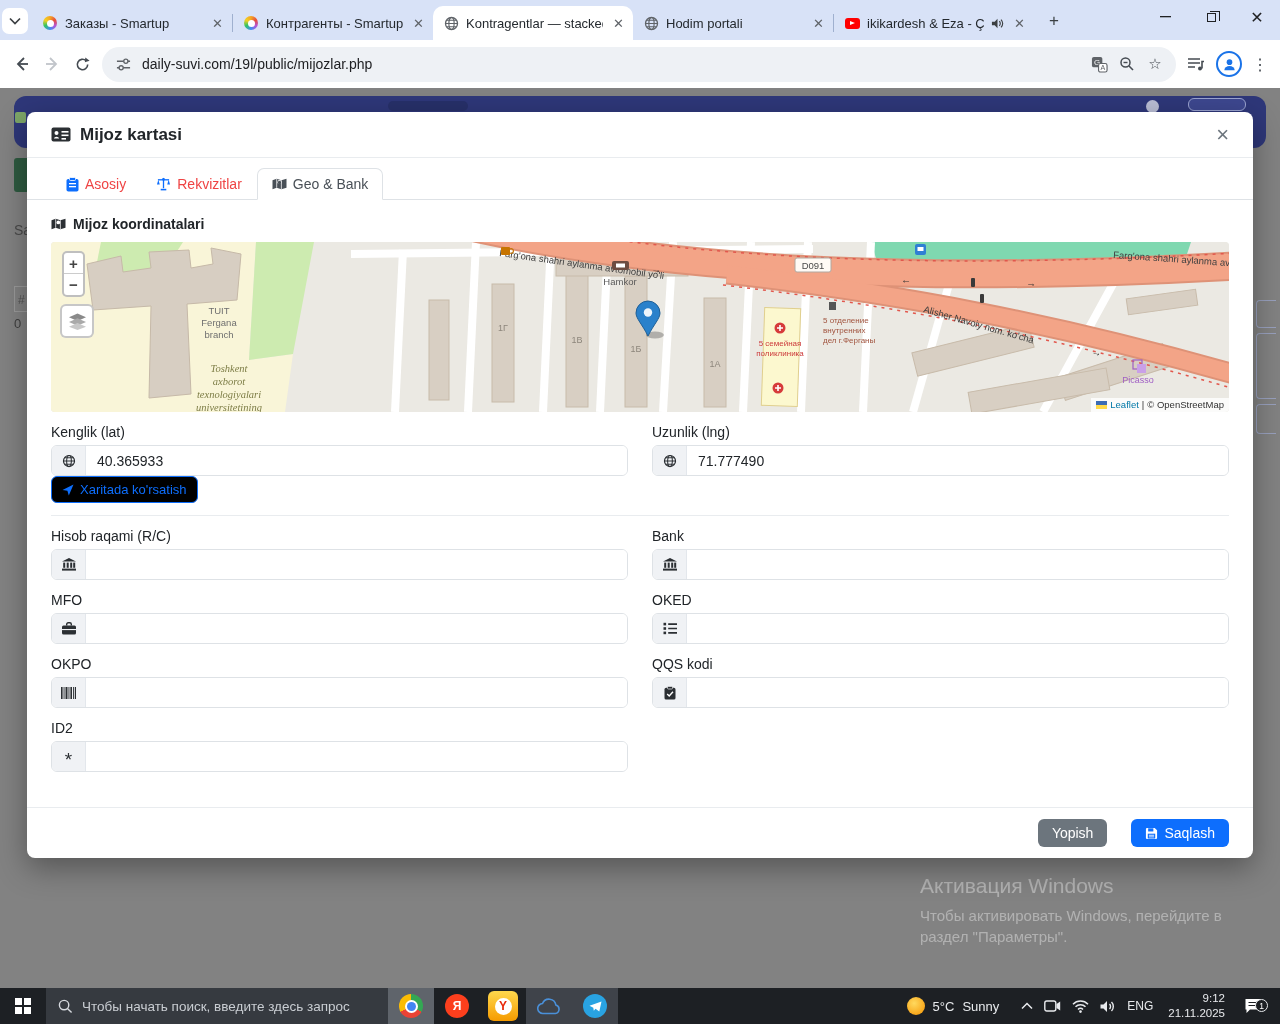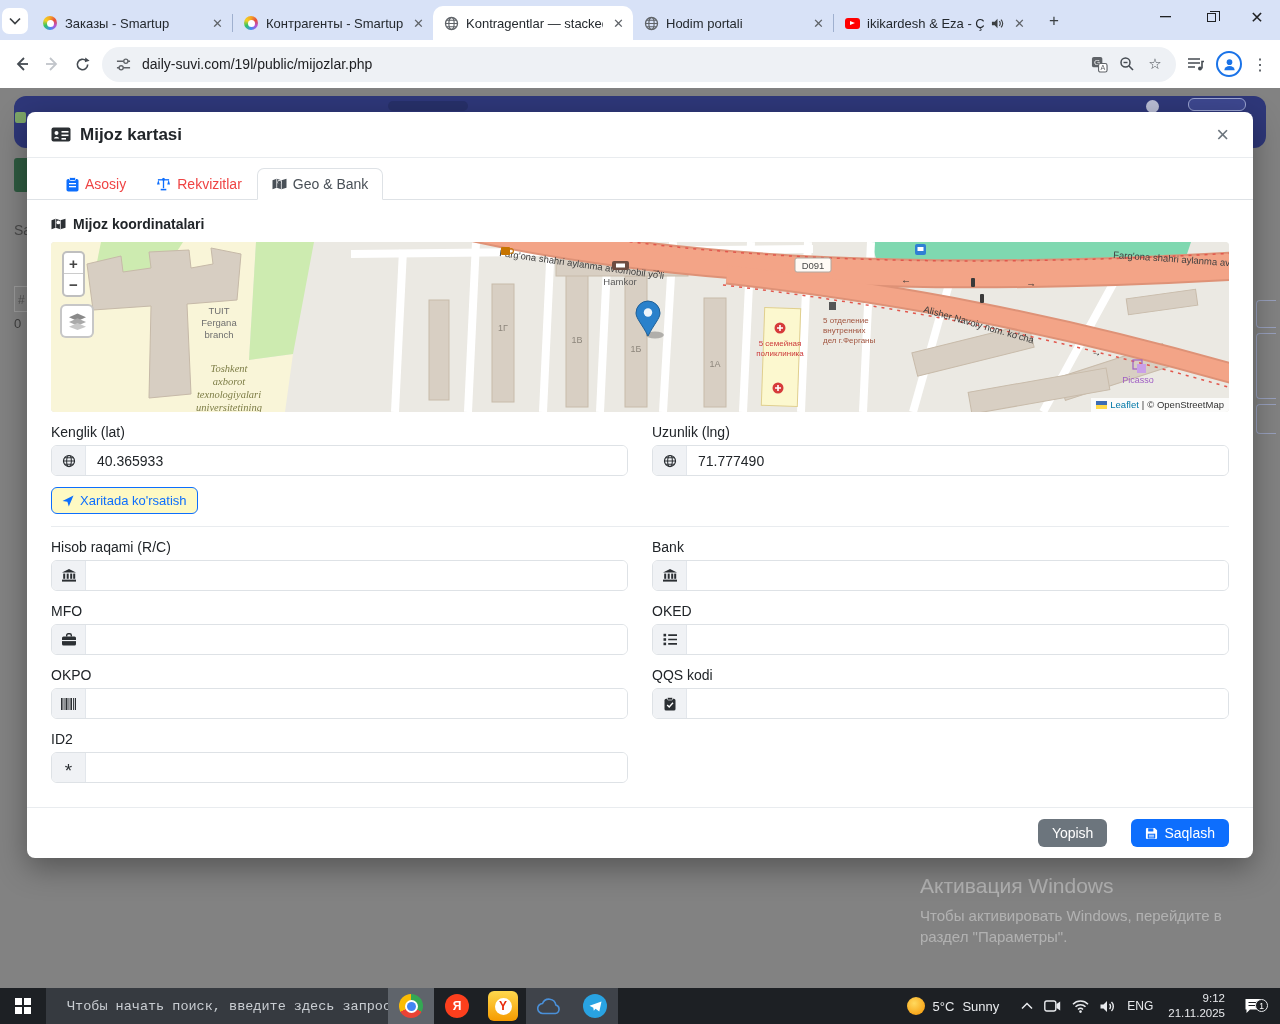--- a/index.html
+++ b/index.html
@@ -69,34 +69,34 @@
   .map-attr { position:absolute; right:0; bottom:0; background:rgba(255,255,255,0.8); font-size:9.5px; color:#333; padding:1px 5px 2px; display:flex; align-items:center; gap:3px; }
   .ua-flag { width:11px; height:8px; display:inline-block; background:linear-gradient(#3c6cb4 50%,#ffd948 50%); }
   .leaflet-link { color:#0078a8; }
 
   .frm-row { display:flex; gap:24px; margin-top:12px; }
   .frm-col { width:577px; }
   .frm-label { font-size:14px; color:#212529; margin-bottom:5px; }
   .igroup { display:flex; height:31px; border:1px solid #dee2e6; border-radius:6px; overflow:hidden; background:#fff; }
   .iaddon { width:34px; flex:none; background:#f0f2f5; border-right:1px solid #e3e7ec; display:flex; align-items:center; justify-content:center; color:#2b2f33; }
   .igroup input { flex:1; border:none; outline:none; padding:0 11px; font-size:14px; color:#212529; font-family:"Liberation Sans",sans-serif; background:#fff; }
-  .btn-outline { display:inline-flex; align-items:center; gap:6px; margin-top:11px; padding:5px 10px; font-size:13px; color:#0d6efd; border:1px solid #0d6efd; border-radius:6px; background:#fef9c3; }
+  .btn-outline { display:inline-flex; align-items:center; gap:6px; padding:5px 10px; font-size:13px; color:#0d6efd; border:1px solid #0d6efd; border-radius:6px; background:#000000; }
   .m-hr { border:none; border-top:1px solid #e9ecef; margin:12px 0 0; }
   .m-footer { flex:none; border-top:1px solid #e9ecef; padding:11px 24px; display:flex; justify-content:flex-end; gap:24px; }
   .btn { display:inline-flex; align-items:center; gap:6px; padding:6px 14px; font-size:14px; border-radius:6px; border:none; color:#fff; font-family:"Liberation Sans",sans-serif; }
   .btn-sec { background:#6c757d; }
   .btn-pri { background:#0d6efd; }
 
   
   .taskbar { position:absolute; left:0; bottom:0; width:1280px; height:36px; background:#1d2024; display:flex; align-items:stretch; color:#e8eaed; }
   .tb-start { width:46px; display:flex; align-items:center; justify-content:center; }
   .winlogo { display:grid; grid-template-columns:7px 7px; grid-template-rows:7px 7px; gap:1.5px; }
   .winlogo span { background:#fff; }
   .tb-search { width:342px; background:#363a40; display:flex; align-items:center; gap:9px; padding-left:12px; }
-  .tb-search .ph { font-size:13.5px; color:#c9cdd2; white-space:nowrap;font-family:Liberation Mono, monospace; }
+  .tb-search .ph { font-size:13.5px; color:#c9cdd2; white-space:nowrap; }
   .tb-app { width:46px; display:flex; align-items:center; justify-content:center; }
   .tb-app.lit { background:#5f646b; }
   .tb-app.dim { background:#3f434a; }
   .chrome-ic { width:24px; height:24px; border-radius:50%; background:conic-gradient(from 120deg,#ea4335 0 120deg,#fbbc05 0 240deg,#34a853 0 360deg); position:relative; }
   .chrome-ic:before { content:""; position:absolute; inset:5.5px; background:#fff; border-radius:50%; }
   .chrome-ic:after { content:""; position:absolute; inset:7.5px; background:#4285f4; border-radius:50%; }
   .ybro-ic { width:24px; height:24px; border-radius:50%; background:#fc3f1d; color:#fff; font-weight:bold; font-size:12px; display:flex; align-items:center; justify-content:center; }
   .ysearch-ic { width:30px; height:30px; border-radius:6px; background:linear-gradient(#ffd84d,#f59b00); display:flex; align-items:center; justify-content:center; }
   .ysearch-ic .yc { width:17px; height:17px; border-radius:50%; background:#fff; color:#e8290b; font-weight:bold; font-size:12px; display:flex; align-items:center; justify-content:center; }
   .tg-ic { width:24px; height:24px; border-radius:50%; background:#29a3e2; display:flex; align-items:center; justify-content:center; }

